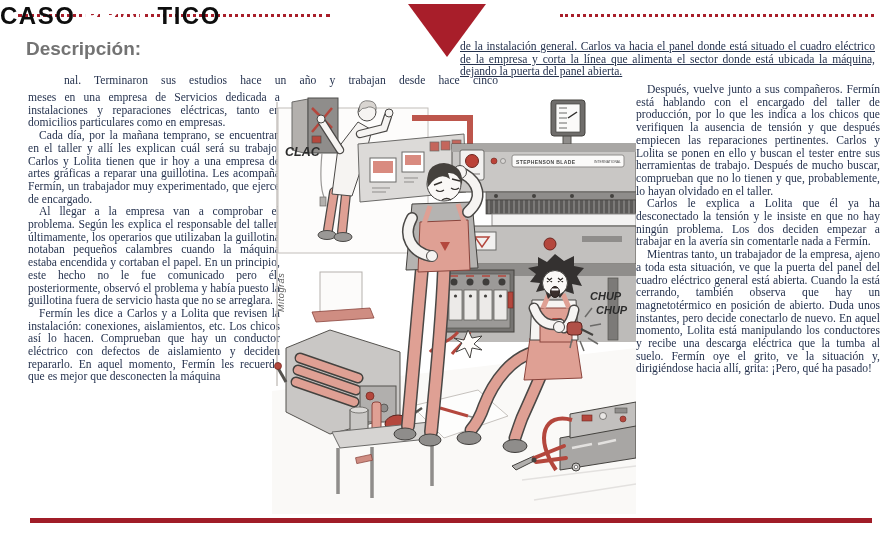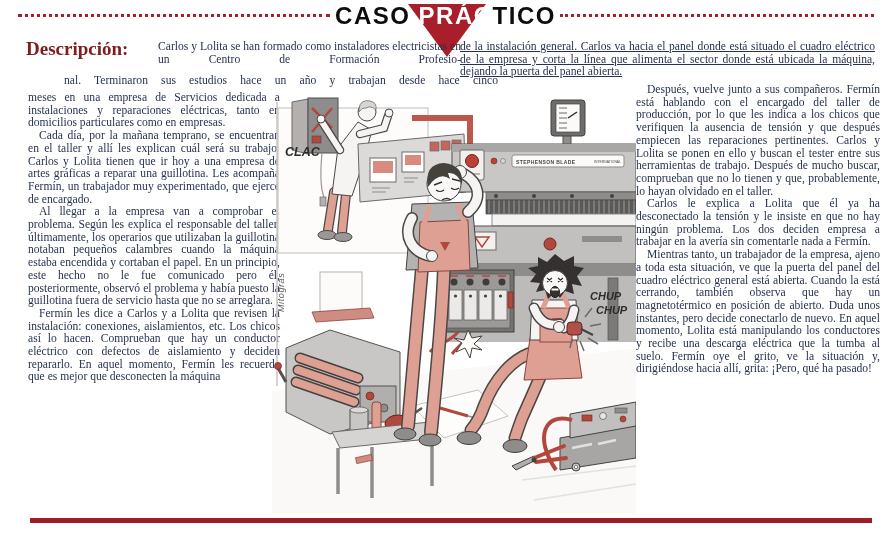--- a/index.html
+++ b/index.html
@@ -5,27 +5,27 @@
   html,body{margin:0;padding:0;background:#fff;}
   .page{position:relative;width:891px;height:542px;background:#ffffff;overflow:hidden;
         font-family:"Liberation Serif",serif;color:#26334f;}
   
   .dotted{position:absolute;top:14px;height:0;border-top:3px dotted #a81e2a;}
   .dotted.l{left:18px;width:312px;}
   .dotted.r{left:560px;width:314px;}
   .tri{position:absolute;left:408px;top:4px;width:0;height:0;
        border-left:39px solid transparent;border-right:39px solid transparent;
        border-top:53px solid #a81e2a;}
-  .title{position:absolute;left:0;top:2px;width:891px;text-align:center;
+  .title{position:absolute;left:0;top:2px;width:891px;text-align:left;
          font-family:"Liberation Sans",sans-serif;font-weight:bold;font-size:24px;
          letter-spacing:1.5px;color:#0d0d0d;white-space:pre;}
   .title .hl{color:#ffffff;}
   
-  .desc-label{position:absolute;left:26px;top:38px;font-family:Liberation Serif, serif;
-              font-weight:bold;font-size:19px;color:#7f1d1d;}
+  .desc-label{position:absolute;left:26px;top:38px;font-family:Liberation Sans, sans-serif;
+              font-weight:bold;font-size:19px;color:#737373;}
   .txt{position:absolute;font-size:11.6px;line-height:12.7px;text-align:justify;}
   .txt p{margin:0;}
   .txt p.ind{text-indent:11px;}
   .stretch{text-align-last:justify;}
   #intro-a{left:158px;top:41px;width:303px;}
   #intro-b{left:28px;top:75px;width:434px;padding-left:36px;}
   #left-col{left:28px;top:92px;width:252px;}
   #intro-r{left:460px;top:41px;width:415px;text-decoration:underline;}
   #right-col{left:636px;top:84px;width:244px;}
   
@@ -39,35 +39,34 @@
 <body>
 
 <div class="page">
 
   <div class="dotted l"></div>
   <div class="dotted r"></div>
   <div class="tri"></div>
   <div class="title"><span>CASO </span><span class="hl">PRÁC</span><span>TICO</span></div>
 
   <div class="desc-label">Descripción:</div>
-  <div class="txt stretch" id="intro-a">Carlos y Lolita se han formado como instaladores electricistas en un Centro de Formación Profesio-</div>
   <div class="txt stretch" id="intro-b">nal. Terminaron sus estudios hace un año y trabajan desde hace cinco</div>
 
   <div class="txt" id="left-col">
     <p>meses en una empresa de Servicios dedicada a instalaciones y reparaciones eléctricas, tanto en domicilios particulares como en empresas.</p>
     <p class="ind">Cada día, por la mañana temprano, se encuentran en el taller y allí les explican cuál será su trabajo. Carlos y Lolita tienen que ir hoy a una empresa de artes gráficas a reparar una guillotina. Les acompaña Fermín, un trabajador muy experimentado, que ejerce de encargado.</p>
     <p class="ind">Al llegar a la empresa van a comprobar el problema. Según les explica el responsable del taller, últimamente, los operarios que utilizaban la guillotina notaban pequeños calambres cuando la máquina estaba encendida y cortaban el papel. En un principio, este hecho no le fue comunicado pero él, posteriormente, observó el problema y había puesto la guillotina fuera de servicio hasta que no se arreglara.</p>
     <p class="ind">Fermín les dice a Carlos y a Lolita que revisen la instalación: conexiones, aislamientos, etc. Los chicos así lo hacen. Comprueban que hay un conductor eléctrico con defectos de aislamiento y deciden repararlo. En aquel momento, Fermín les recuerda que es mejor que desconecten la máquina</p>
   </div>
 
   <div class="txt" id="intro-r">de la instalación general. Carlos va hacia el panel donde está situado el cuadro eléctrico de la empresa y corta la línea que alimenta el sector donde está ubicada la máquina, dejando la puerta del panel abierta.</div>
 
   <div class="txt" id="right-col">
     <p class="ind">Después, vuelve junto a sus compañeros. Fermín está hablando con el encargado del taller de producción, por lo que les indica a los chicos que verifiquen la ausencia de tensión y que después empiecen las reparaciones pertinentes. Carlos y Lolita se ponen en ello y buscan el tester entre sus herramientas de trabajo. Después de mucho buscar, comprueban que no lo tienen y que, probablemente, lo hayan olvidado en el taller.</p>
-    <p class="ind">Carlos le explica a Lolita que él ya ha desconectado la tensión y le insiste en que no hay ningún problema. Los dos deciden empresa a trabajar en la avería sin comentarle nada a Fermín.</p>
+    <p class="ind">Carlos le explica a Lolita que él ya ha desconectado la tensión y le insiste en que no hay ningún problema. Los dos deciden empezar a trabajar en la avería sin comentarle nada a Fermín.</p>
     <p class="ind">Mientras tanto, un trabajador de la empresa, ajeno a toda esta situación, ve que la puerta del panel del cuadro eléctrico general está abierta. Cuando la está cerrando, también observa que hay un magnetotérmico en posición de abierto. Duda unos instantes, pero decide conectarlo de nuevo. En aquel momento, Lolita está manipulando los conductores y recibe una descarga eléctrica que la tumba al suelo. Fermín oye el grito, ve la situación y, dirigiéndose hacia allí, grita: ¡Pero, qué ha pasado!</p>
   </div>
 
   <div class="illus">
   <svg viewBox="0 0 364 428" width="364" height="428">
     <defs>
       <pattern id="ridges" width="5" height="14" patternUnits="userSpaceOnUse">
         <rect width="5" height="14" fill="#5c5a58"></rect>
         <line x1="2" y1="0" x2="2" y2="14" stroke="#8a8886" stroke-width="1.4"></line>
       </pattern>

